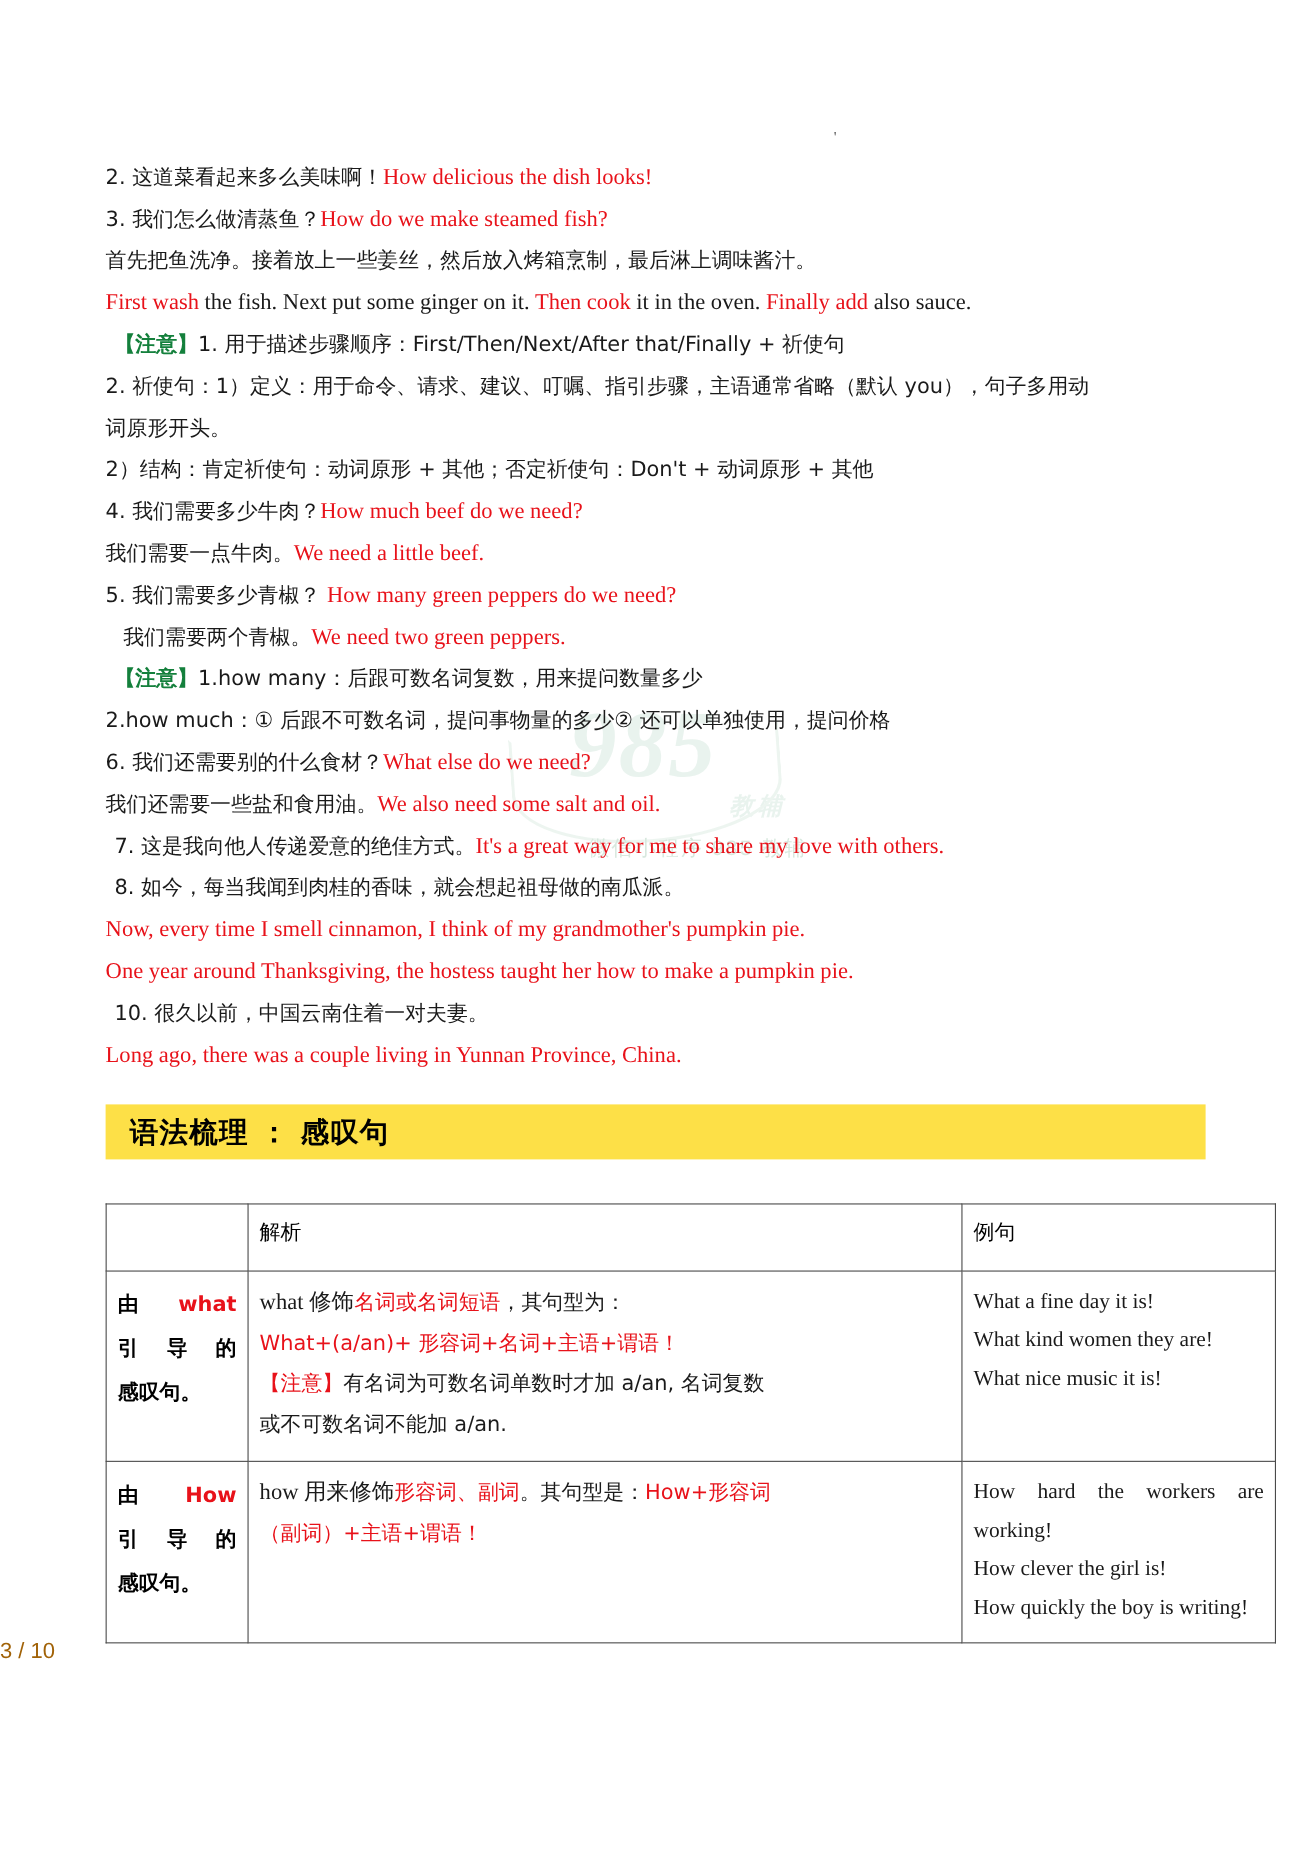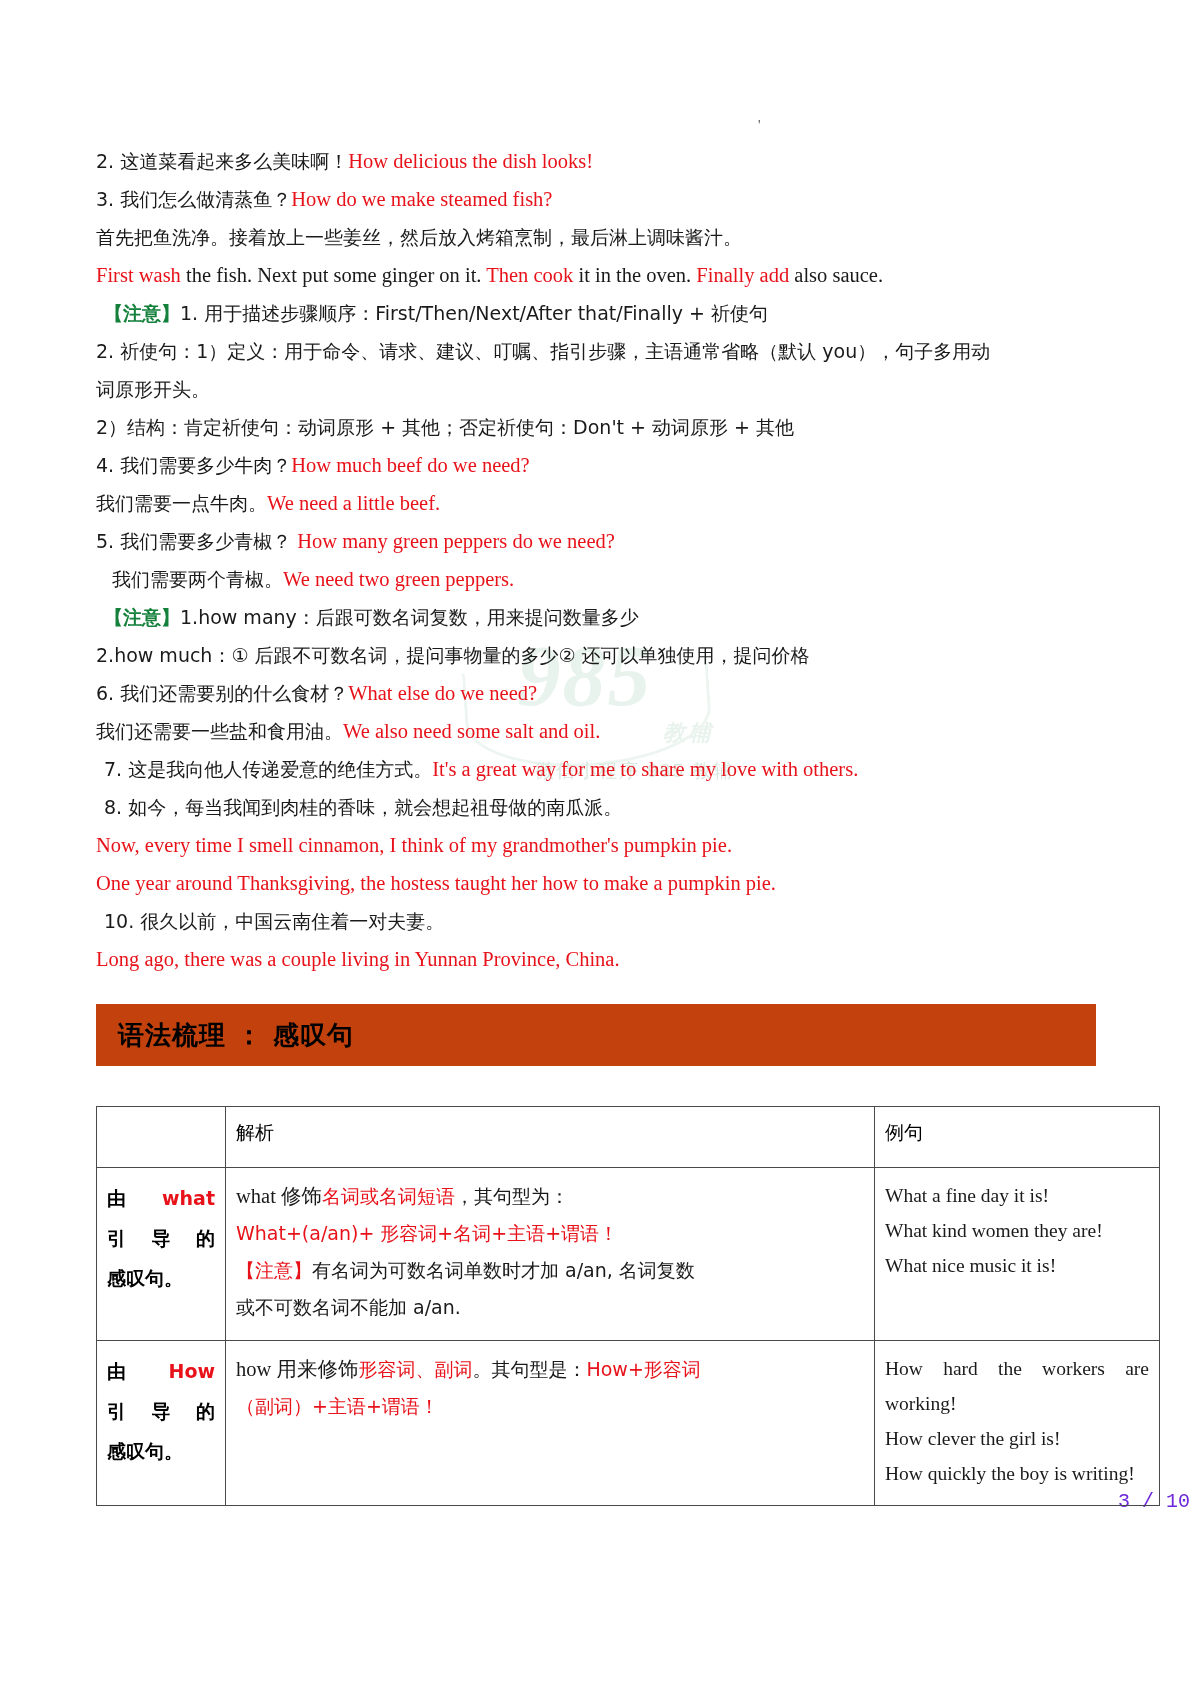--- a/index.html
+++ b/index.html
@@ -98,22 +98,22 @@
     position: absolute;
     left: 758px;
     top: 118px;
     font-size: 14px;
     color: #555;
     z-index: 3;
   }
   
   .heading-bar {
     margin-top: 26px;
-    background: #c2410c;
-    height: 62px;
+    background: #fde047;
+    height: 50px;
     width: 1000px;
     display: flex;
     align-items: center;
     padding-left: 22px;
     box-sizing: border-box;
   }
   .heading-bar .htext {
     font-family: "DejaVu Sans", "Liberation Sans", sans-serif;
     font-size: 26px;
     font-weight: bold;
@@ -168,24 +168,24 @@
     font-size: 19px;
     line-height: 30px;
   }
   td.hdrcell { height: 36px; }
   
   .footer {
     position: absolute;
     left: 0;
     bottom: 170px;
     width: 1190px;
-    text-align: right;
-    font-family: Liberation Mono, monospace;
+    text-align: left;
+    font-family: Liberation Sans, sans-serif;
     font-size: 20px;
-    color: #6d28d9;
+    color: #a16207;
   }
 </style>
 </head>
 <body>
 
 <div class="page">
 
   <div class="watermark">
     <div class="wm-swoosh"></div>
     <div class="wm-num">985</div>

